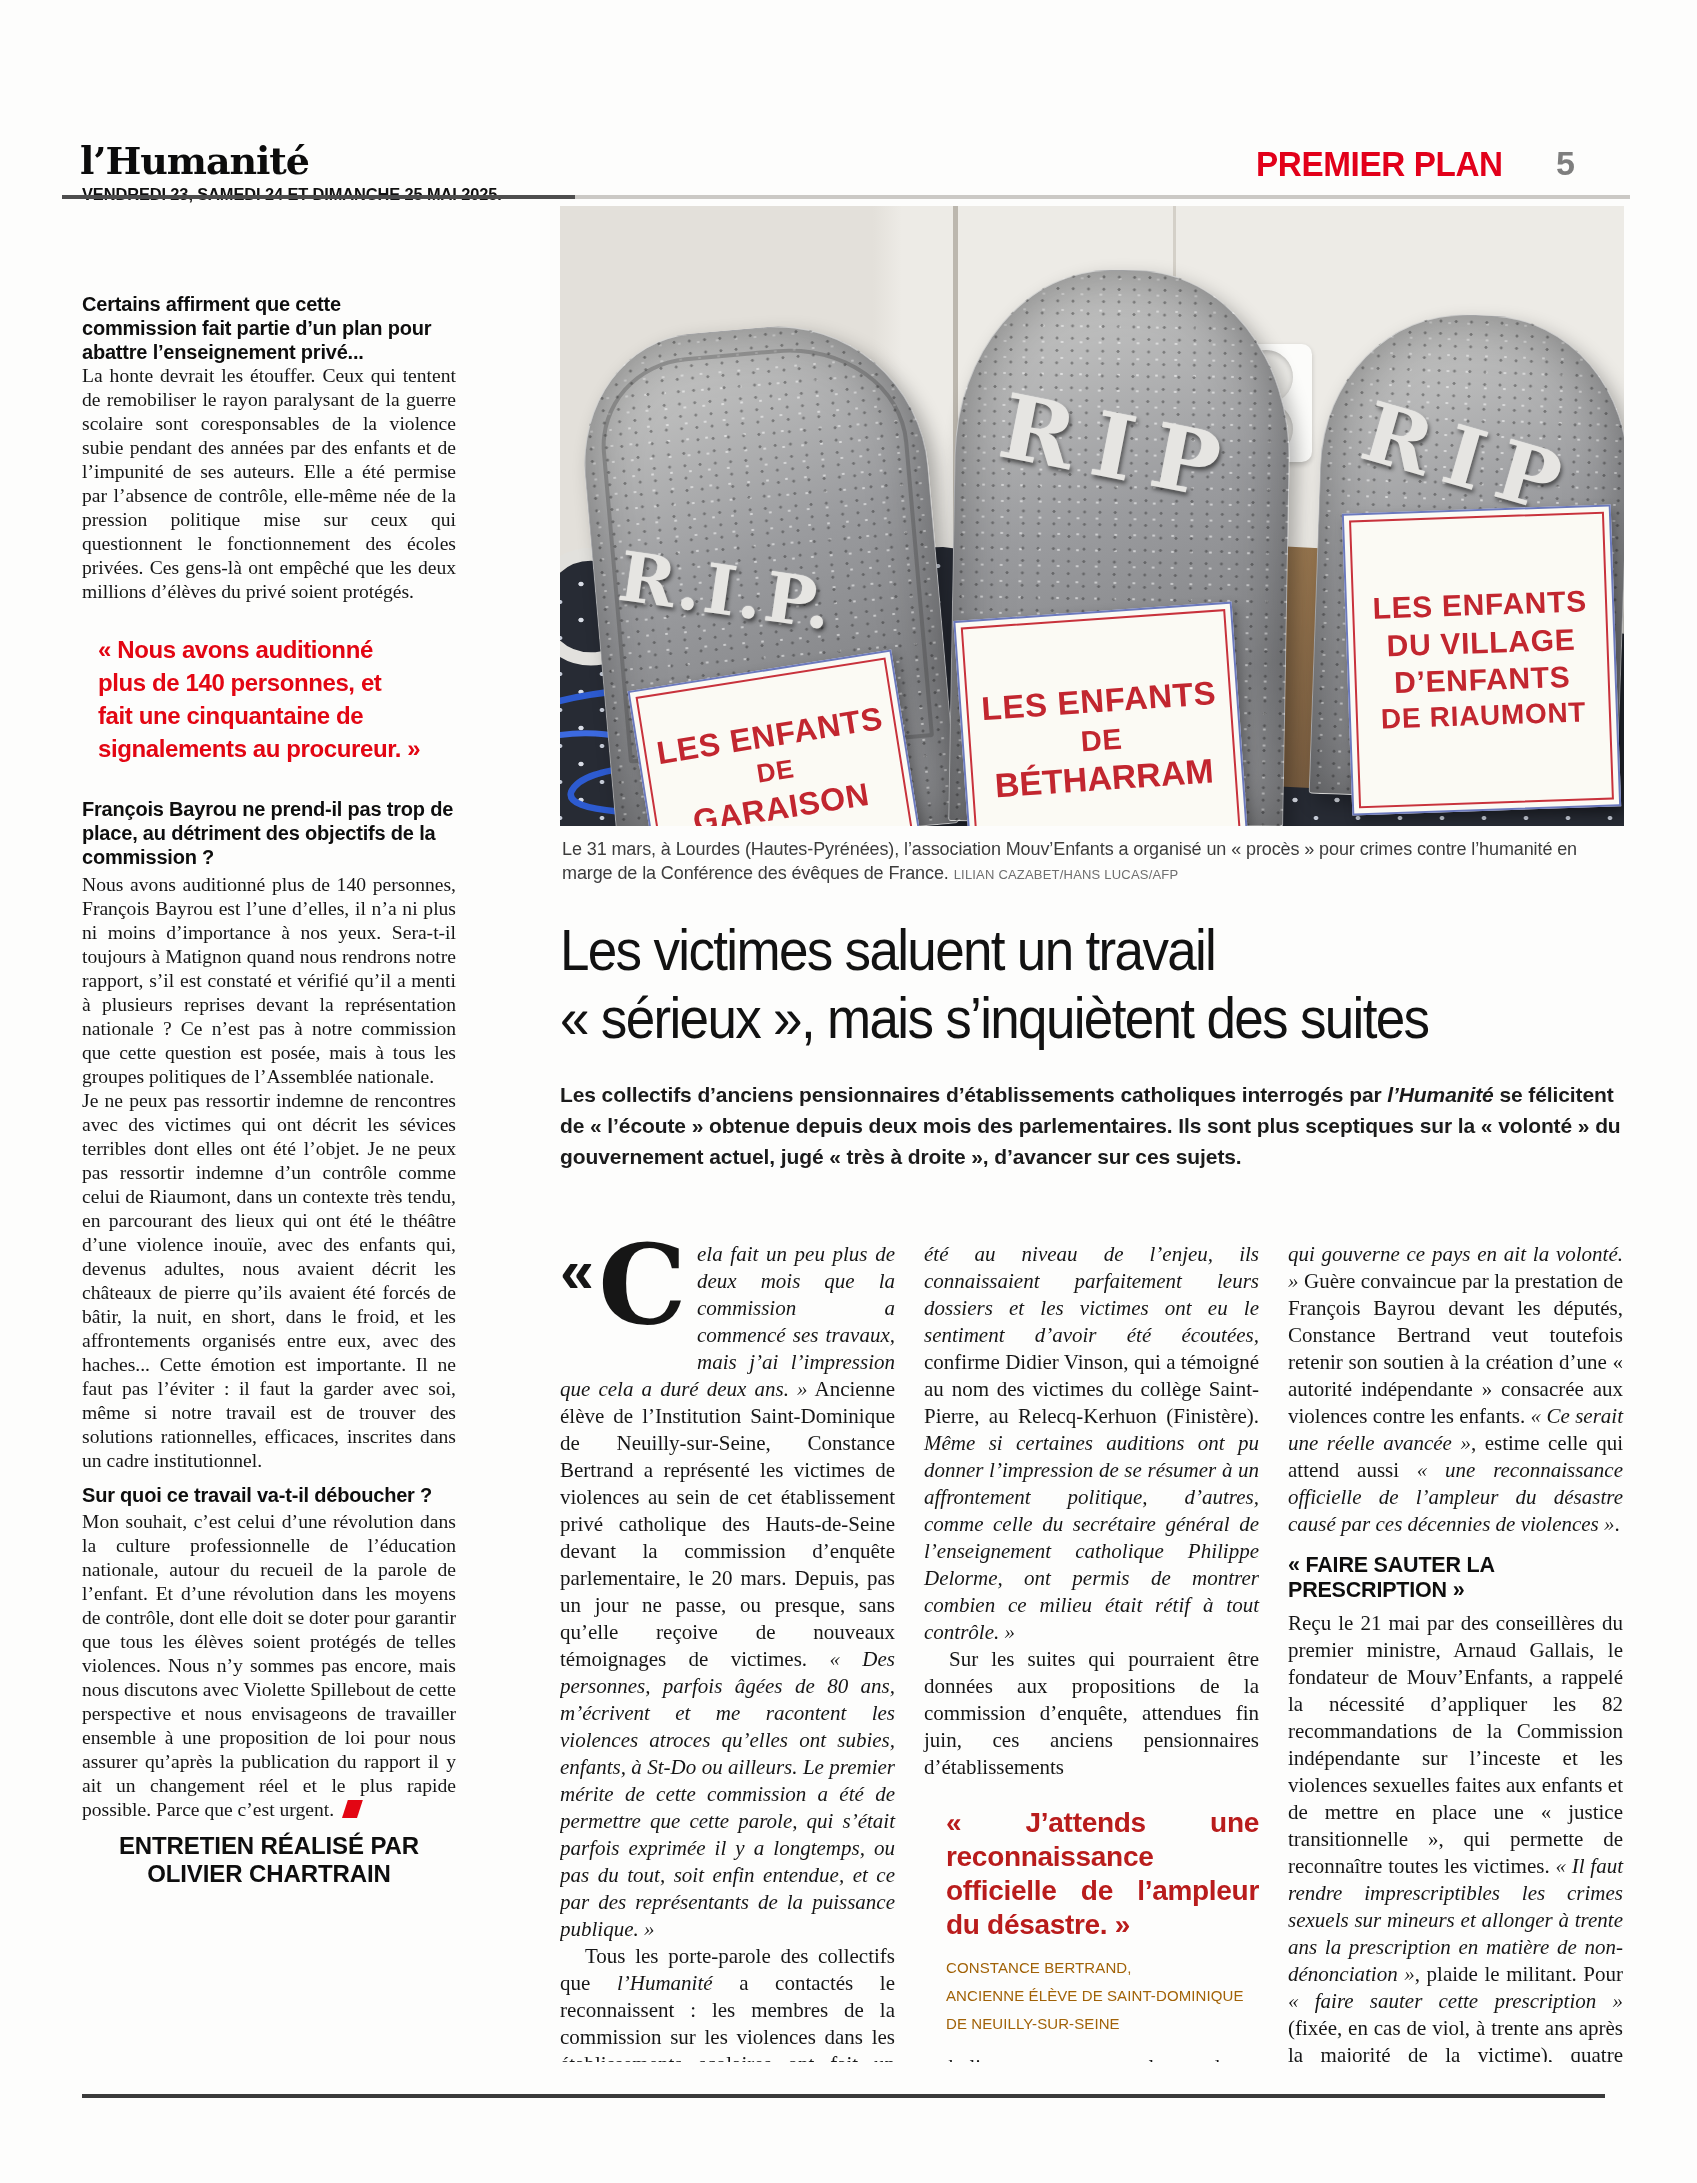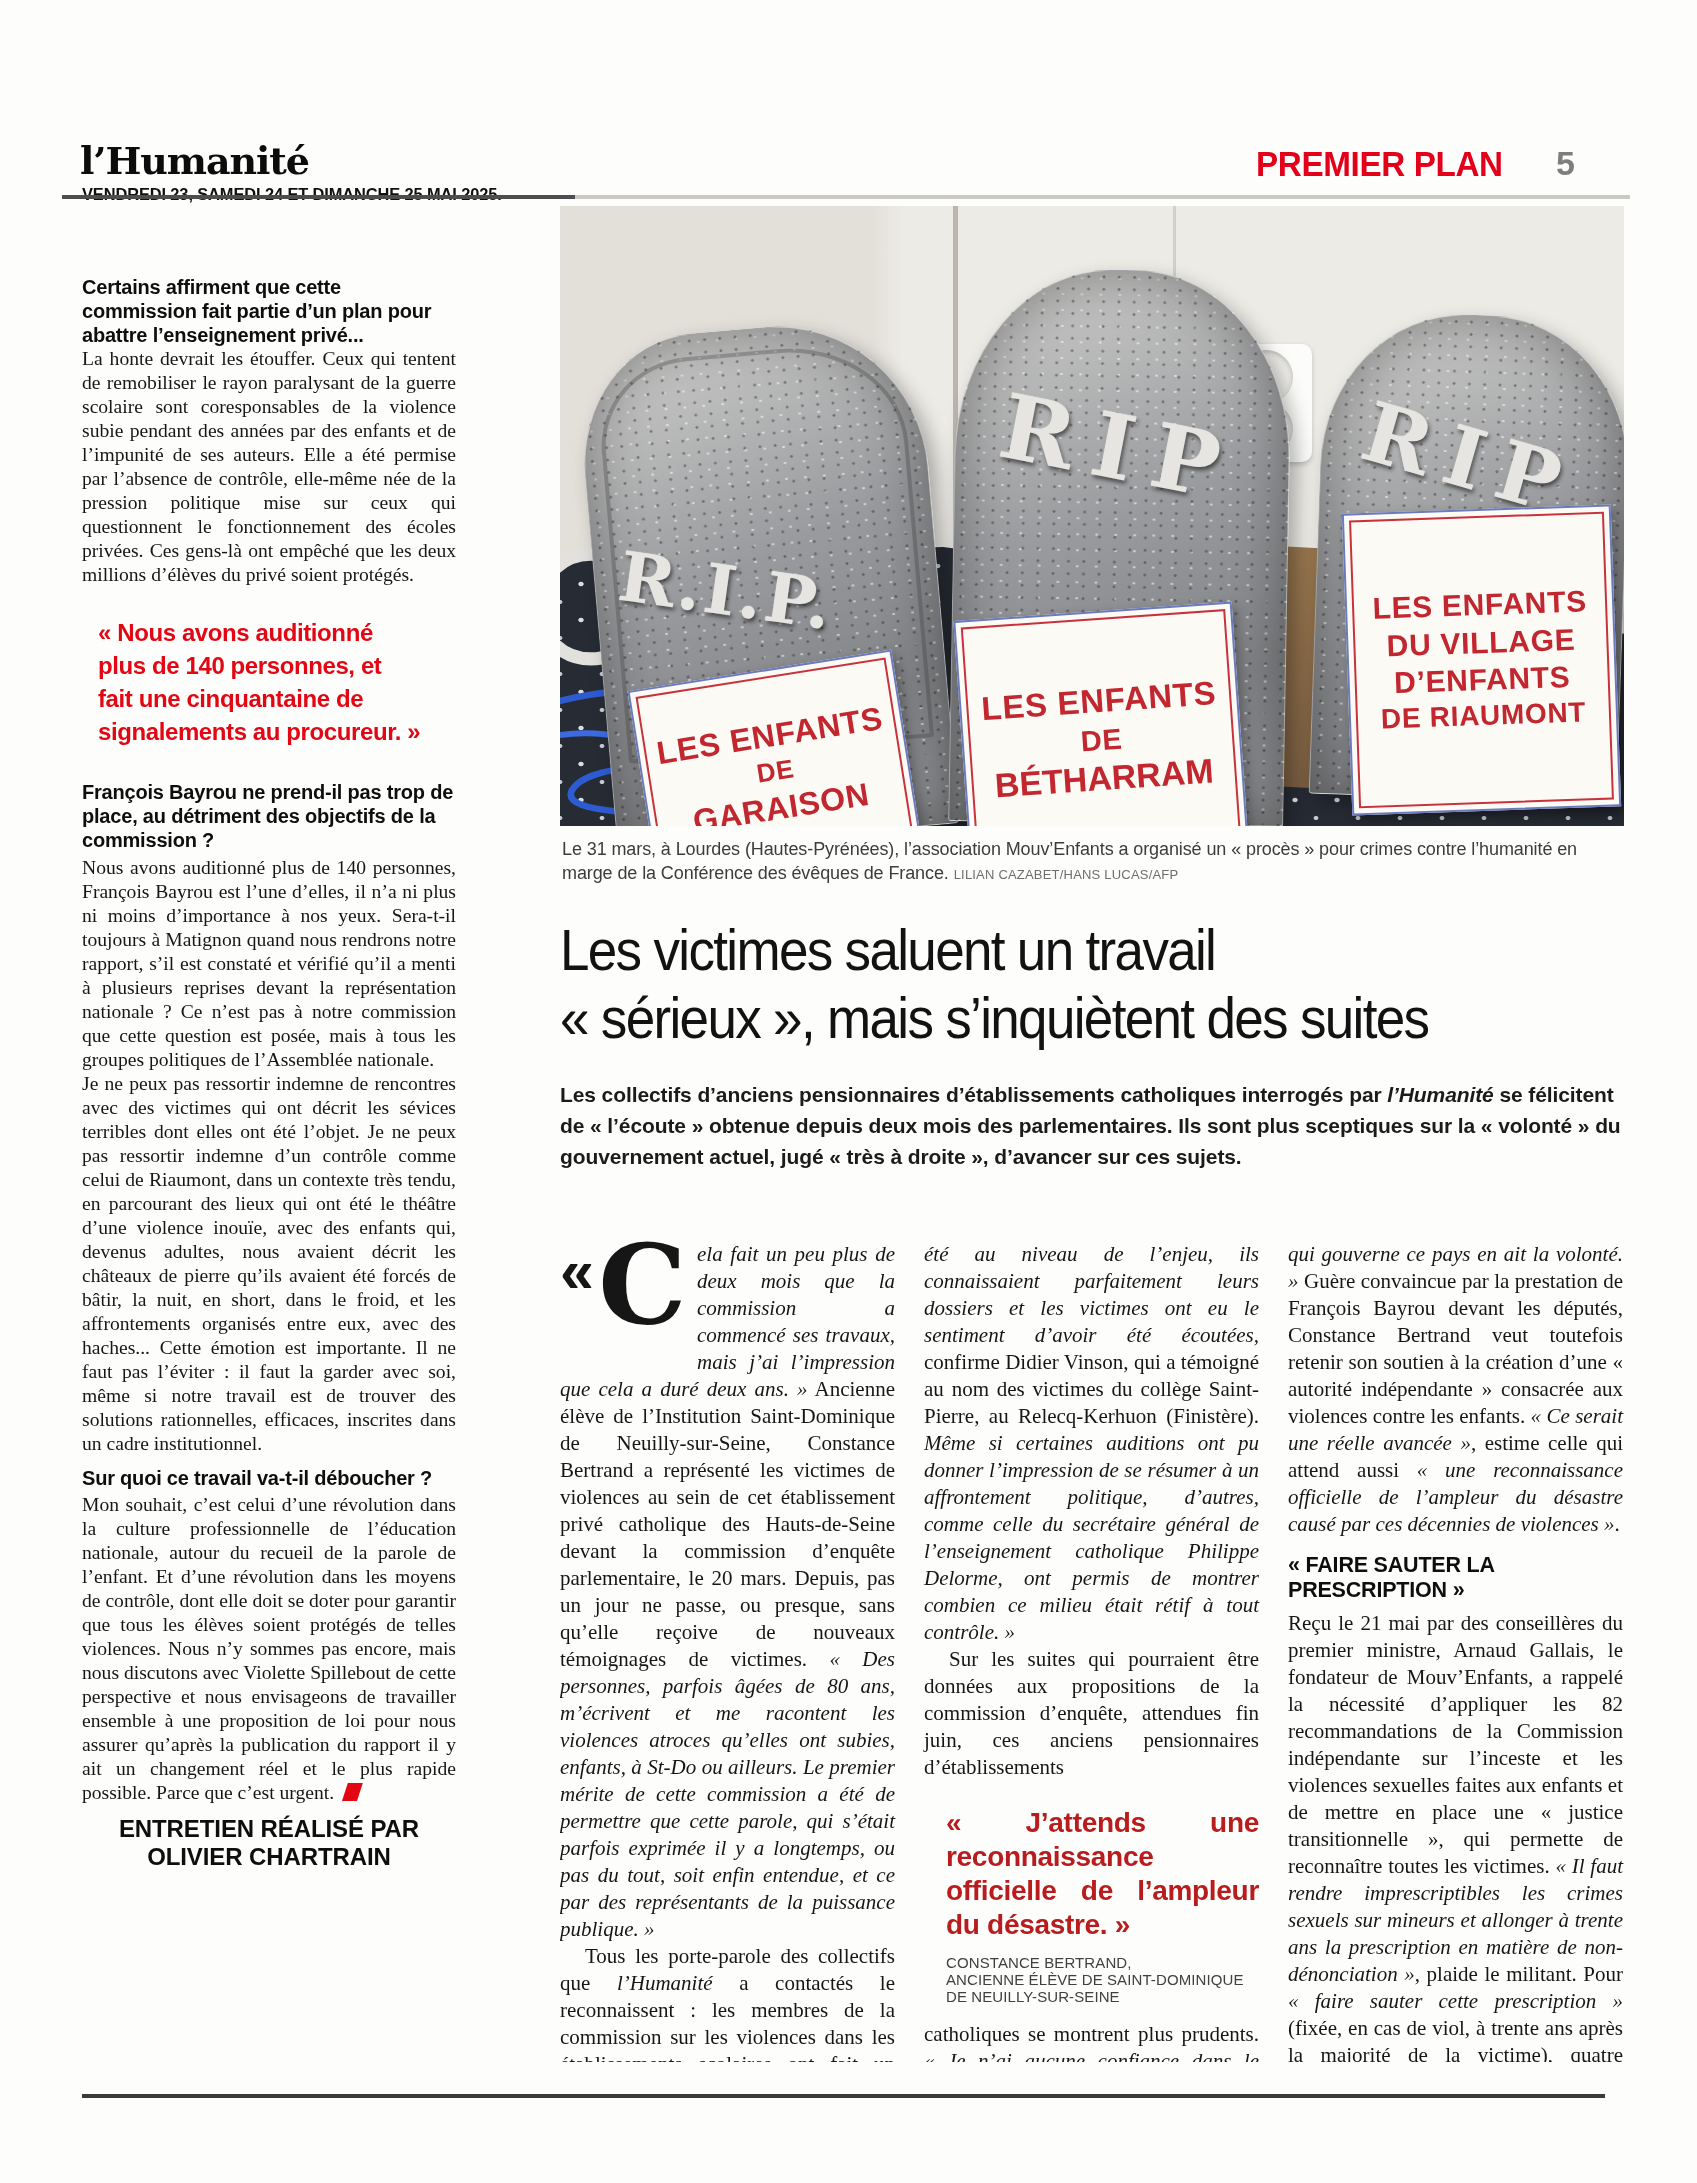--- a/index.html
+++ b/index.html
@@ -8,21 +8,21 @@
 
   
   .masthead{left:80px;top:138px;font-family:"DejaVu Serif",serif;font-weight:700;font-size:38px;letter-spacing:-1.1px;color:#0c0c0c;}
   .issue-date{left:82px;top:185px;font-weight:700;font-size:16.4px;letter-spacing:-0.1px;color:#101010;}
   .section-label{left:1256px;top:144px;font-weight:700;font-size:35px;letter-spacing:-0.4px;color:#e2001a;transform:scaleX(.95);transform-origin:left;}
   .page-number{left:1556px;top:144px;font-weight:700;font-size:34px;color:#7e7e7e;}
   .header-rule{left:62px;top:195px;width:1568px;height:4.4px;background:linear-gradient(to right,#4e4e4e 0 513px,#cbc9c5 513px);}
   .footer-rule{left:82px;top:2094px;width:1523px;height:3.6px;background:#3b3b3b;}
 
   
-  .left-col{left:82px;top:275px;width:374px;height:1801px;overflow:hidden;}
+  .left-col{left:82px;top:292px;width:374px;height:1801px;overflow:hidden;}
   .lc-head{font-weight:700;font-size:20px;line-height:24px;letter-spacing:-0.2px;color:#0e0e0e;}
   .lc-head.q{margin-top:10px;margin-bottom:3.6px;}
   .lc-body{font-family:"Liberation Serif",serif;font-size:19.6px;line-height:24px;text-align:justify;color:#161616;}
   .lc-quote{color:#e30613;font-weight:700;font-size:24px;line-height:33px;letter-spacing:-0.4px;margin:29px 0 32px 16px;width:323px;}
   .lc-byline{margin-top:10.2px;text-align:center;font-weight:700;font-size:24px;letter-spacing:-0.1px;color:#0e0e0e;}
   .endmark{display:inline-block;width:14.6px;height:17.5px;background:#e30613;transform:skewX(-18deg);margin-left:5.8px;vertical-align:-1.5px;}
 
   
   .photo{left:560px;top:206px;width:1064px;height:620px;overflow:hidden;background:linear-gradient(to right,#e3e0da 0 313px,#edebe6 342px);}
   .door-seam{left:393px;top:0;width:5.1px;height:62%;background:#bcb7ae;}
@@ -67,21 +67,21 @@
   .headline div{font-weight:400;font-size:57px;line-height:68px;letter-spacing:-1.8px;white-space:nowrap;}
   .standfirst{left:560px;top:1079px;width:1068px;font-weight:700;font-size:21px;line-height:31px;letter-spacing:-0.1px;color:#1b1b1b;}
   .cols{left:560px;top:1241px;width:1065px;height:821px;display:flex;gap:29px;overflow:hidden;}
   .col{width:335px;font-family:"Liberation Serif",serif;font-size:21px;line-height:27px;text-align:justify;color:#161616;}
   .col p{margin:0;}
   .col p.indent{text-indent:25px;}
   .dropcap-box{float:left;width:137px;height:109px;}
   .bigquote{font-family:"Liberation Sans",sans-serif;font-weight:700;font-size:61px;line-height:61px;vertical-align:top;letter-spacing:-2.9px;}
   .dropcap{font-family:"DejaVu Serif",serif;font-weight:700;font-size:111px;line-height:86px;margin-left:7.3px;}
   .quote2{color:#b91c1c;font-family:"Liberation Sans",sans-serif;font-weight:700;font-size:28px;line-height:34px;letter-spacing:-0.3px;margin:25px 0 11.6px 22px;}
-  .quote2-attr{font-family:"Liberation Sans",sans-serif;font-size:15px;line-height:17px;color:#404040;letter-spacing:0.1px;margin:0 0 16px 22px;}
+  .quote2-attr{font-family:"Liberation Sans",sans-serif;font-size:15px;line-height:28px;color:#a16207;letter-spacing:0.1px;margin:0 0 16px 22px;}
   .col3-subhead{font-family:"Liberation Sans",sans-serif;font-weight:700;font-size:21.5px;line-height:25px;letter-spacing:-0.2px;margin:14.6px 0 7.3px;color:#0e0e0e;text-align:left;}
 </style>
 </head>
 <body>
 
 <div class="abs masthead">l’Humanité</div>
 <div class="abs issue-date">VENDREDI 23, SAMEDI 24 ET DIMANCHE 25 MAI 2025.</div>
 <div class="abs section-label">PREMIER PLAN</div>
 <div class="abs page-number">5</div>
 <div class="abs header-rule"></div>

